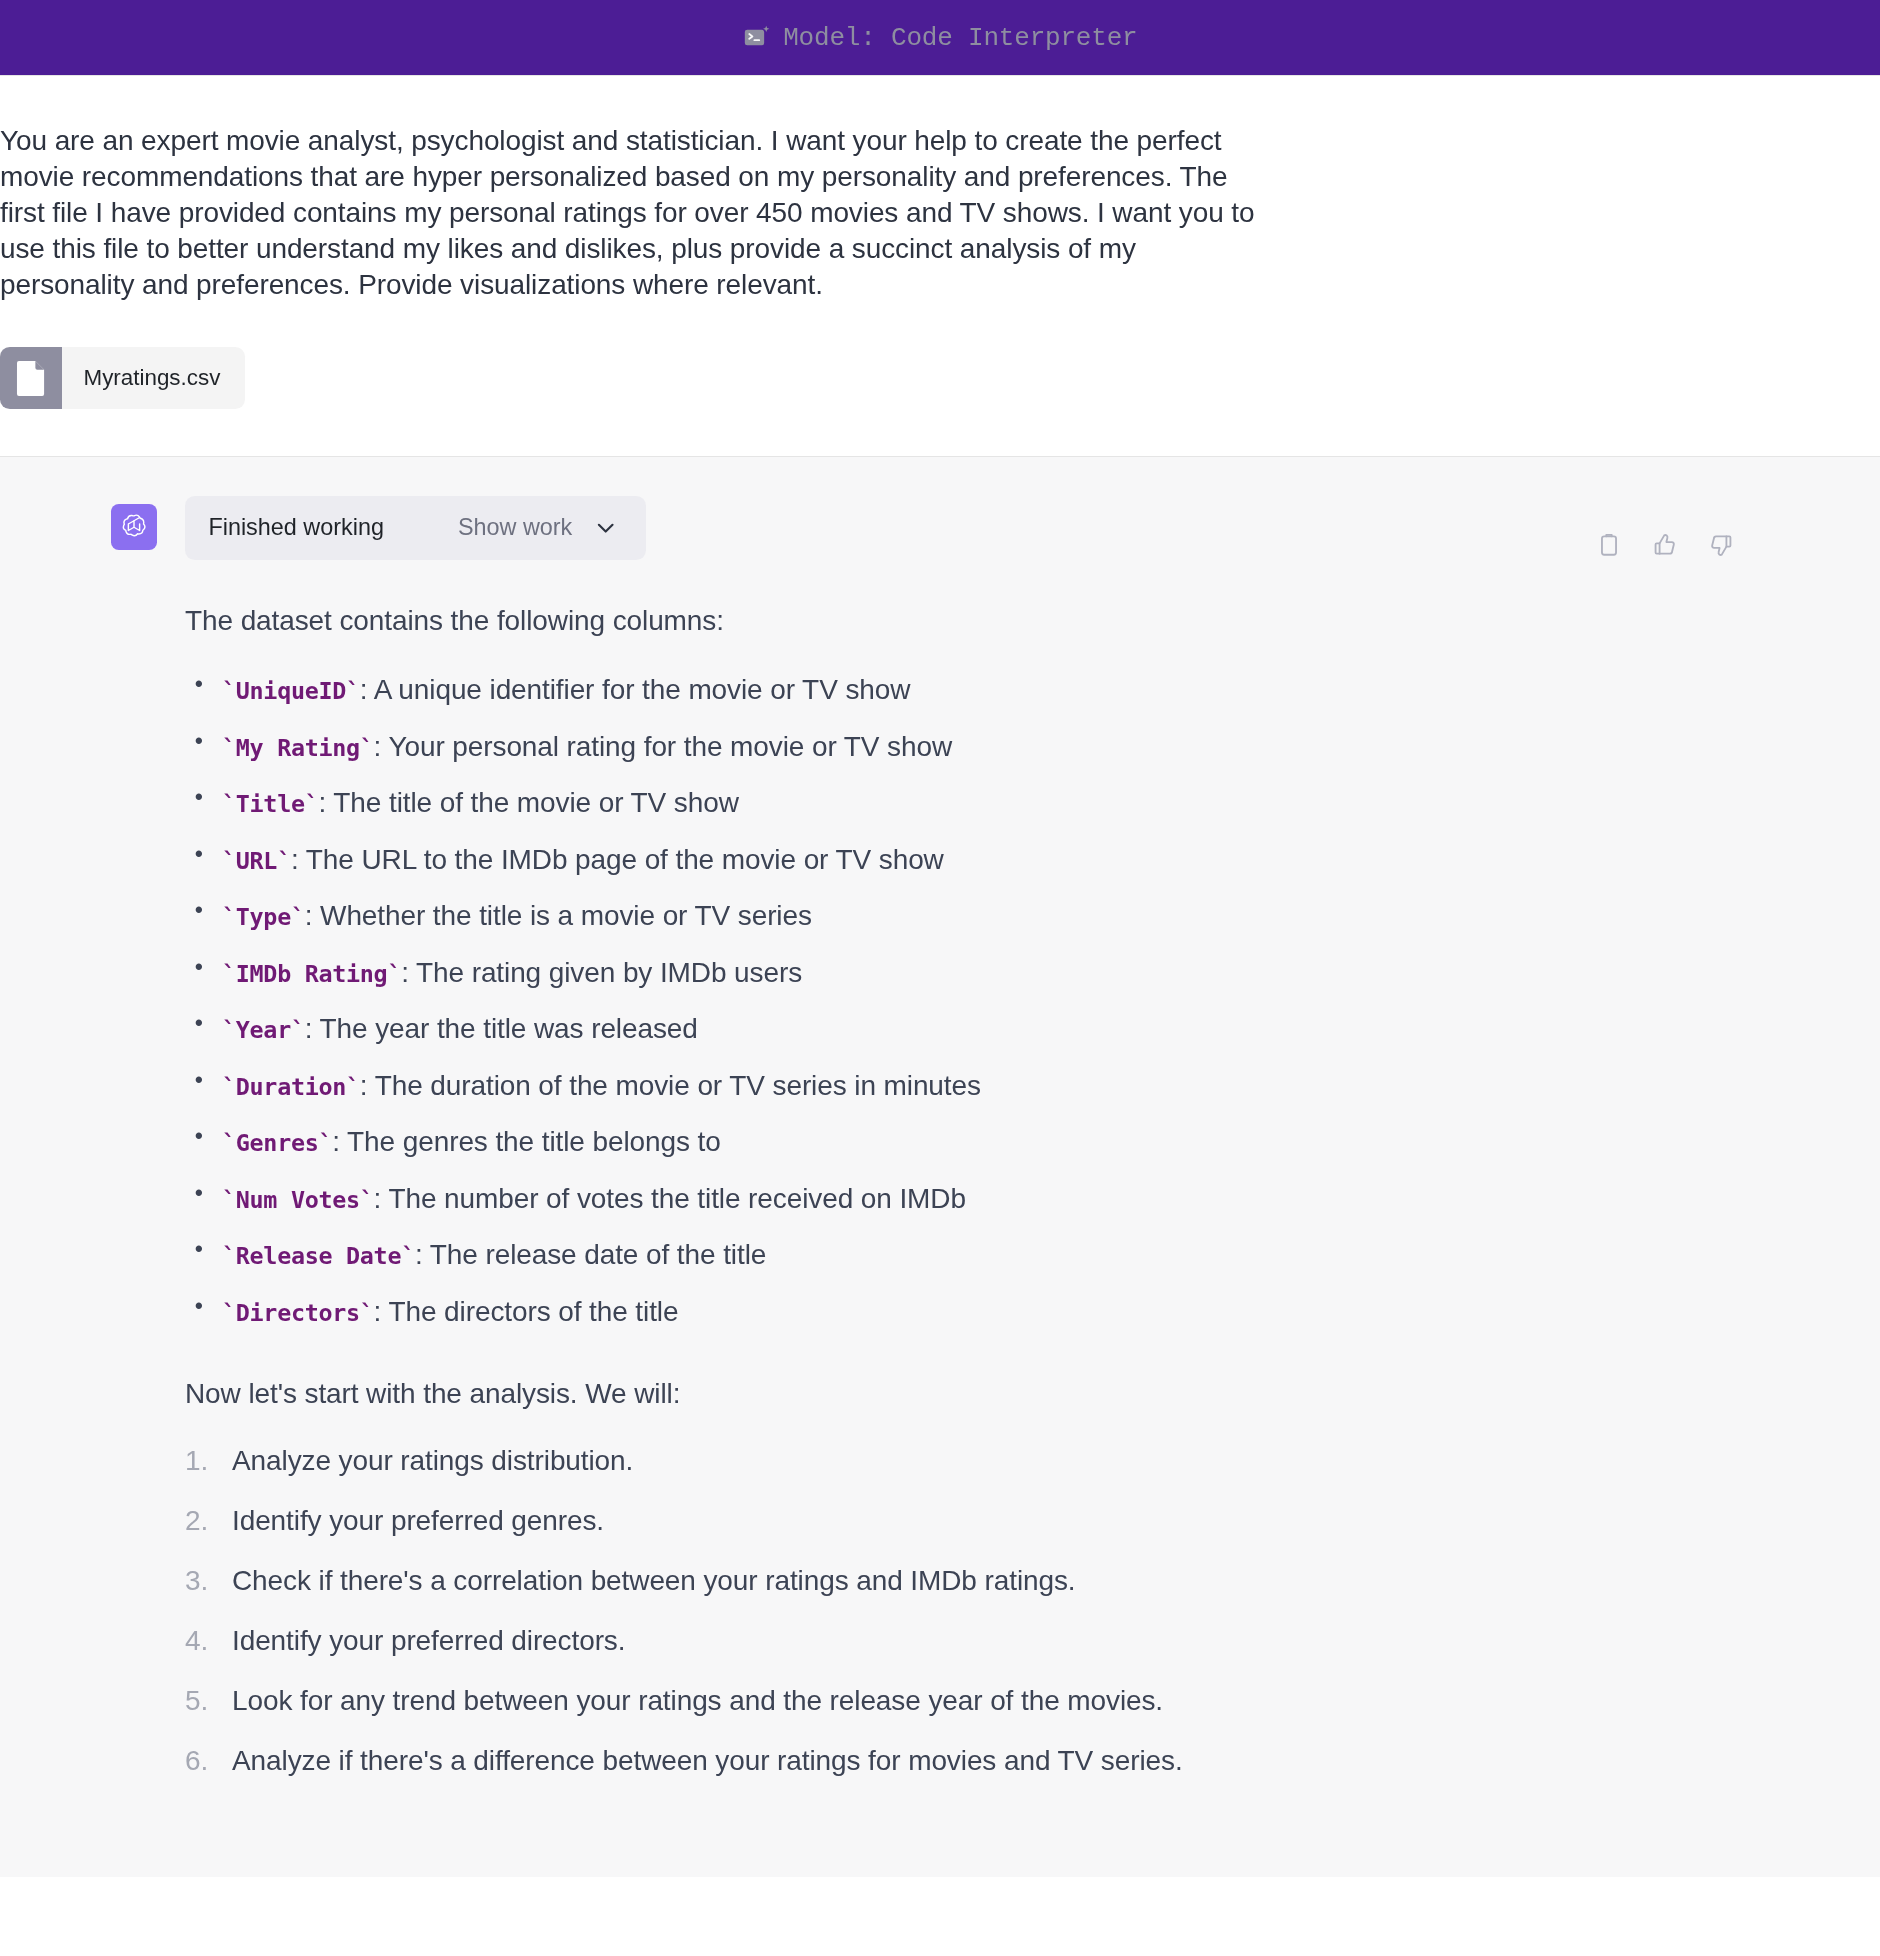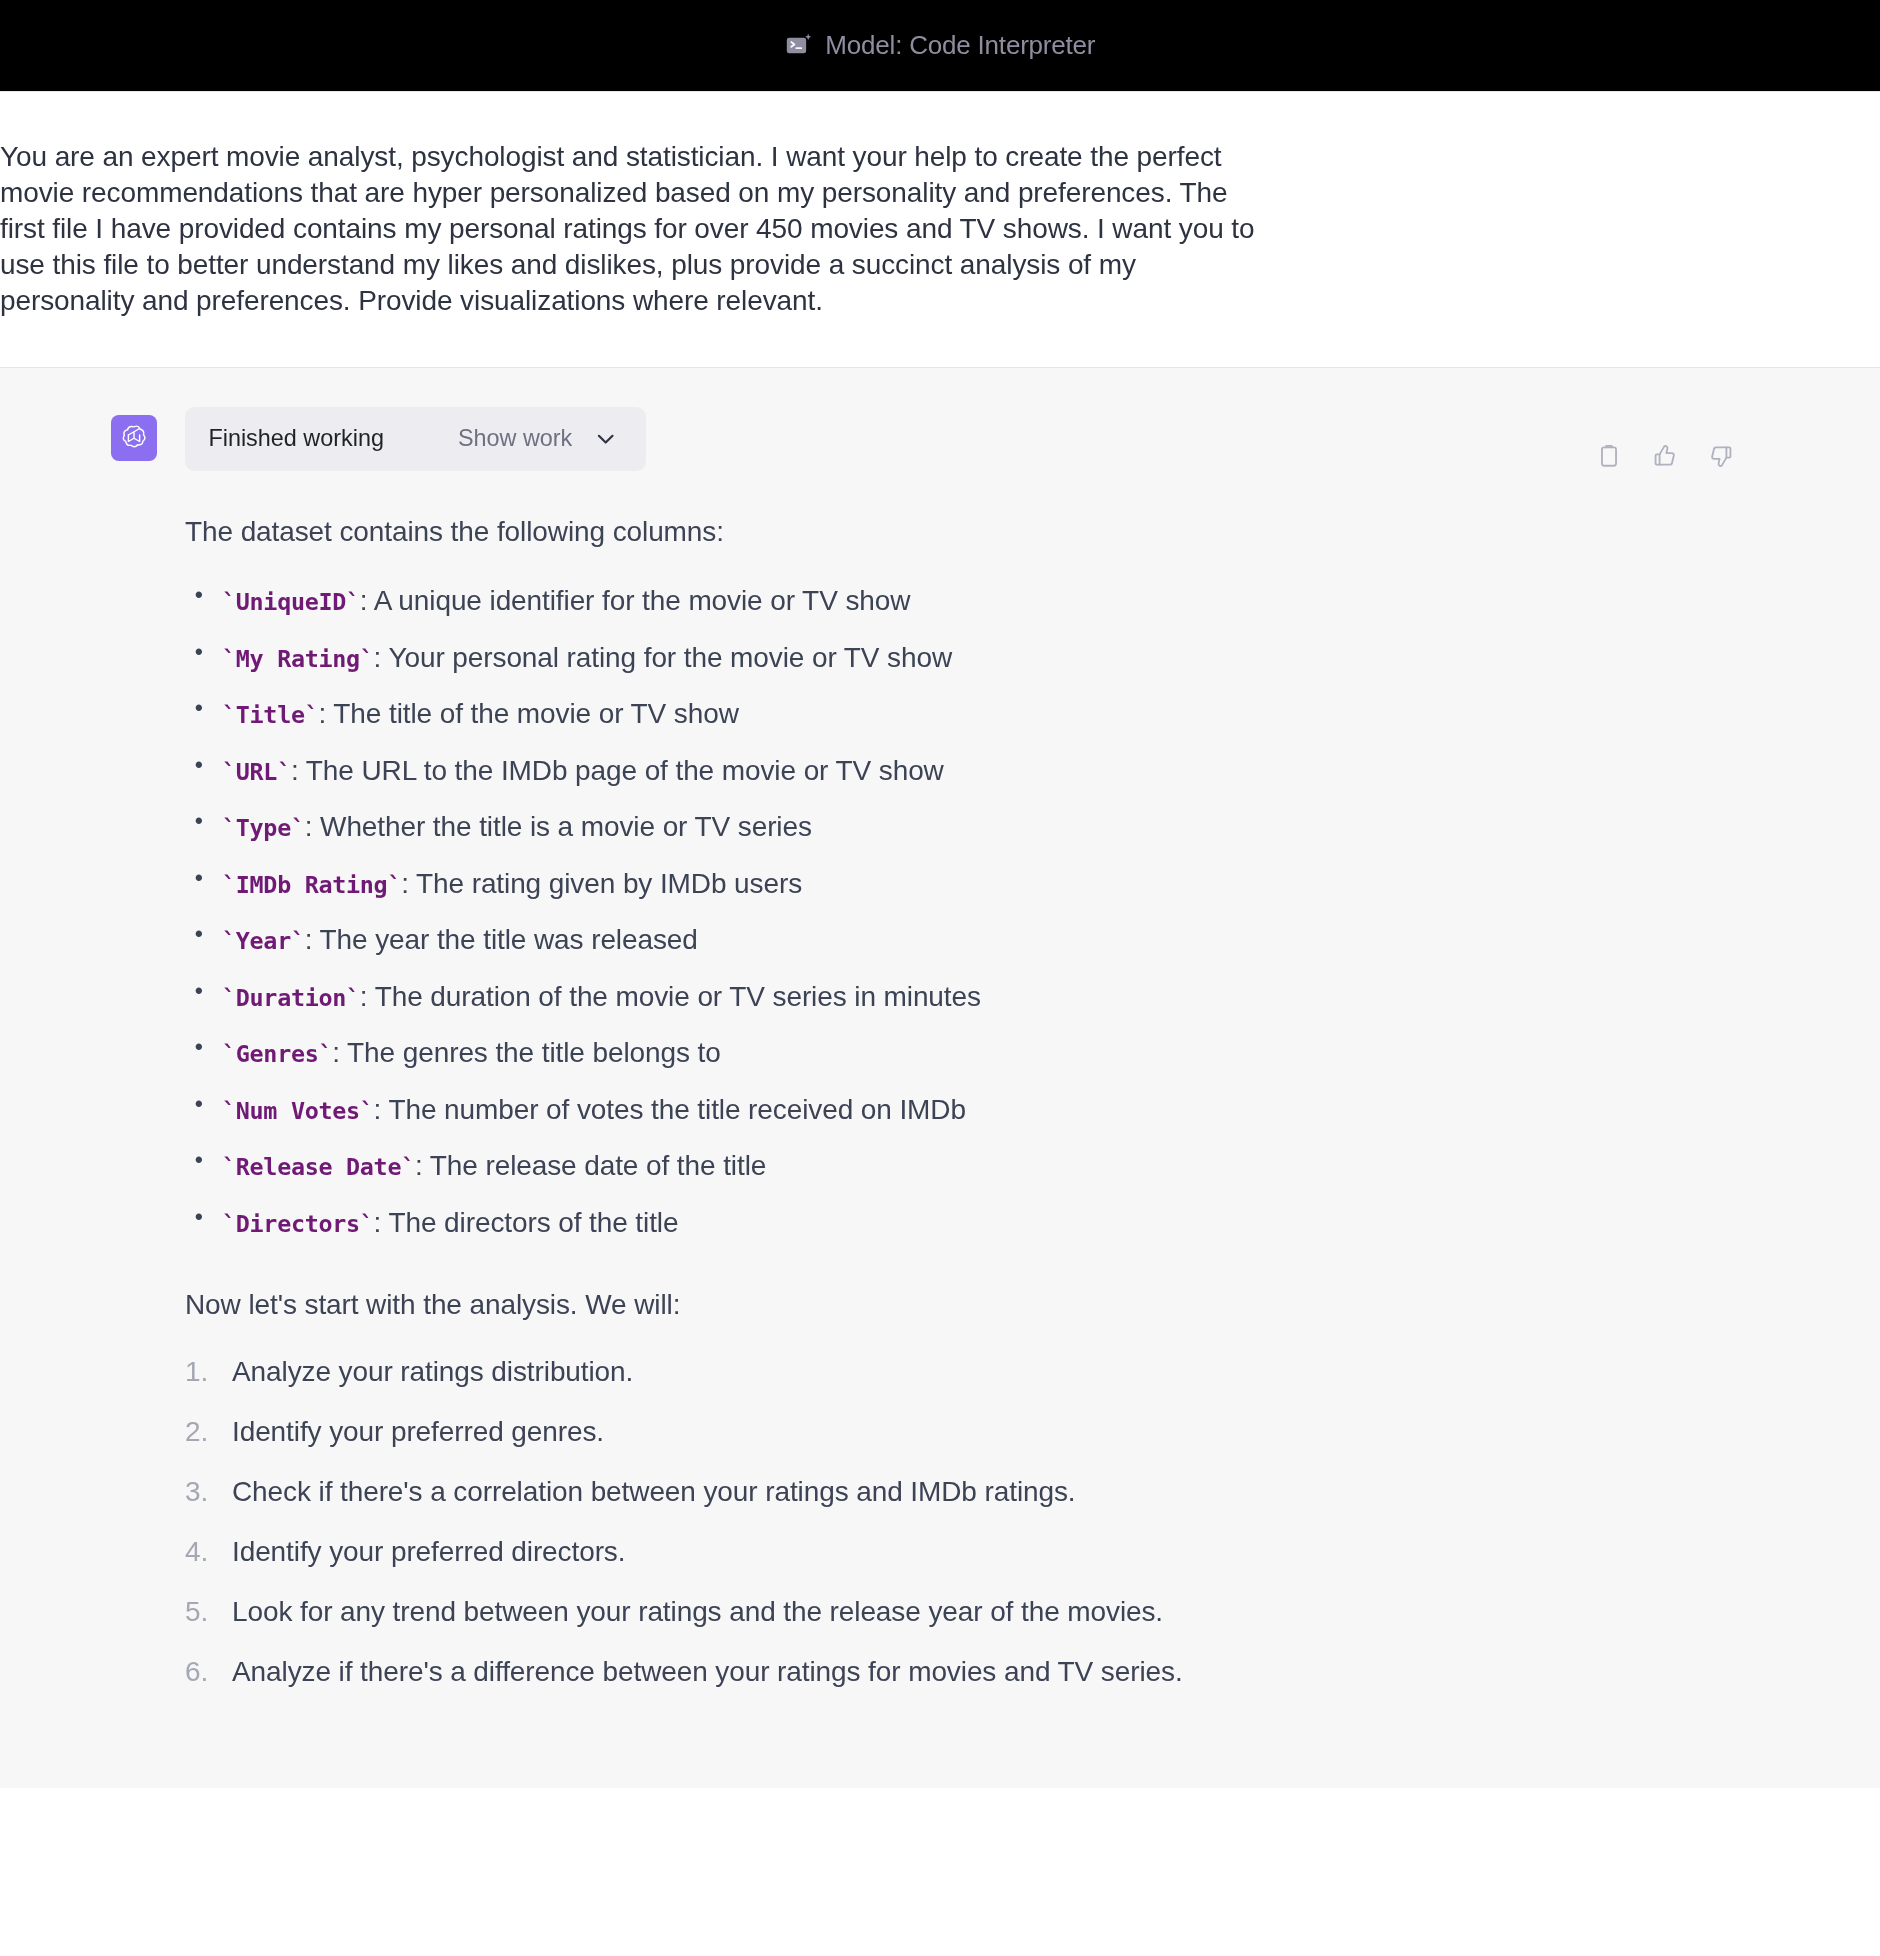--- a/index.html
+++ b/index.html
@@ -7,27 +7,28 @@
     margin: 0; padding: 0;
     width: 1880px;
     background: #ffffff;
     font-family: "Liberation Sans", sans-serif;
     -webkit-font-smoothing: antialiased;
   }
   .page { width: 1880px; position: relative; }
 
   
   .model-header {
-    height: 92px;
-    background: #000000;
+    height: 76px;
+    background: #4c1d95;
     border-bottom: 1px solid #e5e5e5;
     display: flex;
     align-items: center;
     justify-content: center;
     gap: 11.7px;
+    font-family: Liberation Mono, monospace;
   }
   .model-header .mh-icon {
     width: 29px; height: 29px;
     display: flex; align-items: center; justify-content: center;
     flex: none;
   }
   .model-header .mh-label {
     font-size: 26px;
     color: #8e8ea0;
     letter-spacing: -0.2px;
@@ -213,20 +214,29 @@
       </svg>
     </span>
     <span class="mh-label">Model: Code Interpreter</span>
   </div>
 
   <div class="turn turn-user">
     <div class="turn-inner">
       <div class="content-col">
         <div class="user-text">You are an expert movie analyst, psychologist and statistician. I want your help to create the perfect movie recommendations that are hyper personalized based on my personality and preferences. The first file I have provided contains my personal ratings for over 450 movies and TV shows. I want you to use this file to better understand my likes and dislikes, plus provide a succinct analysis of my personality and preferences. Provide visualizations where relevant.</div>
 
+        <div class="file-chip">
+          <div class="file-chip-icon">
+            <svg width="31" height="37" viewBox="0 0 32 38">
+              <path d="M3 2h17l9 9v25a2 2 0 0 1-2 2H3a2 2 0 0 1-2-2V4a2 2 0 0 1 2-2z" fill="#ffffff"></path>
+              <path d="M20 2l9 9h-7a2 2 0 0 1-2-2V2z" fill="#8e8ea0"></path>
+            </svg>
+          </div>
+          <div class="file-chip-name">Myratings.csv</div>
+        </div>
       </div>
     </div>
   </div>
 
   <div class="turn turn-assistant">
     <div class="turn-inner">
       <div class="avatar-col">
         <div class="avatar avatar-assistant">
           <svg width="30" height="30" viewBox="0 0 24 24" fill="none" stroke="#ffffff" stroke-width="1.15" stroke-linejoin="round" stroke-linecap="round">
             <path d="M12.0 3.1c1.55-.9 3.5-.45 4.5 1.0 .2.3 .35.62 .44.96 1.62.3 2.85 1.72 2.85 3.43 0 .36-.06.7-.16 1.03 1.18 1.18 1.3 3.08 .22 4.4-.23.28-.5.5-.79.68-.1 1.65-1.47 2.96-3.15 2.96-.36 0-.7-.06-1.02-.17-1.0 1.45-2.95 1.9-4.5 1.0-.31-.18-.58-.4-.81-.66-1.6.43-3.3-.42-3.92-2.0-.13-.34-.2-.68-.23-1.02-1.5-.68-2.25-2.42-1.67-4.0 .12-.34.3-.64.51-.9-.63-1.56.05-3.35 1.58-4.1 .32-.16.65-.26.99-.31 .34-1.62 1.86-2.73 3.53-2.57 .36.04.7.13 1.0.28z"></path>

